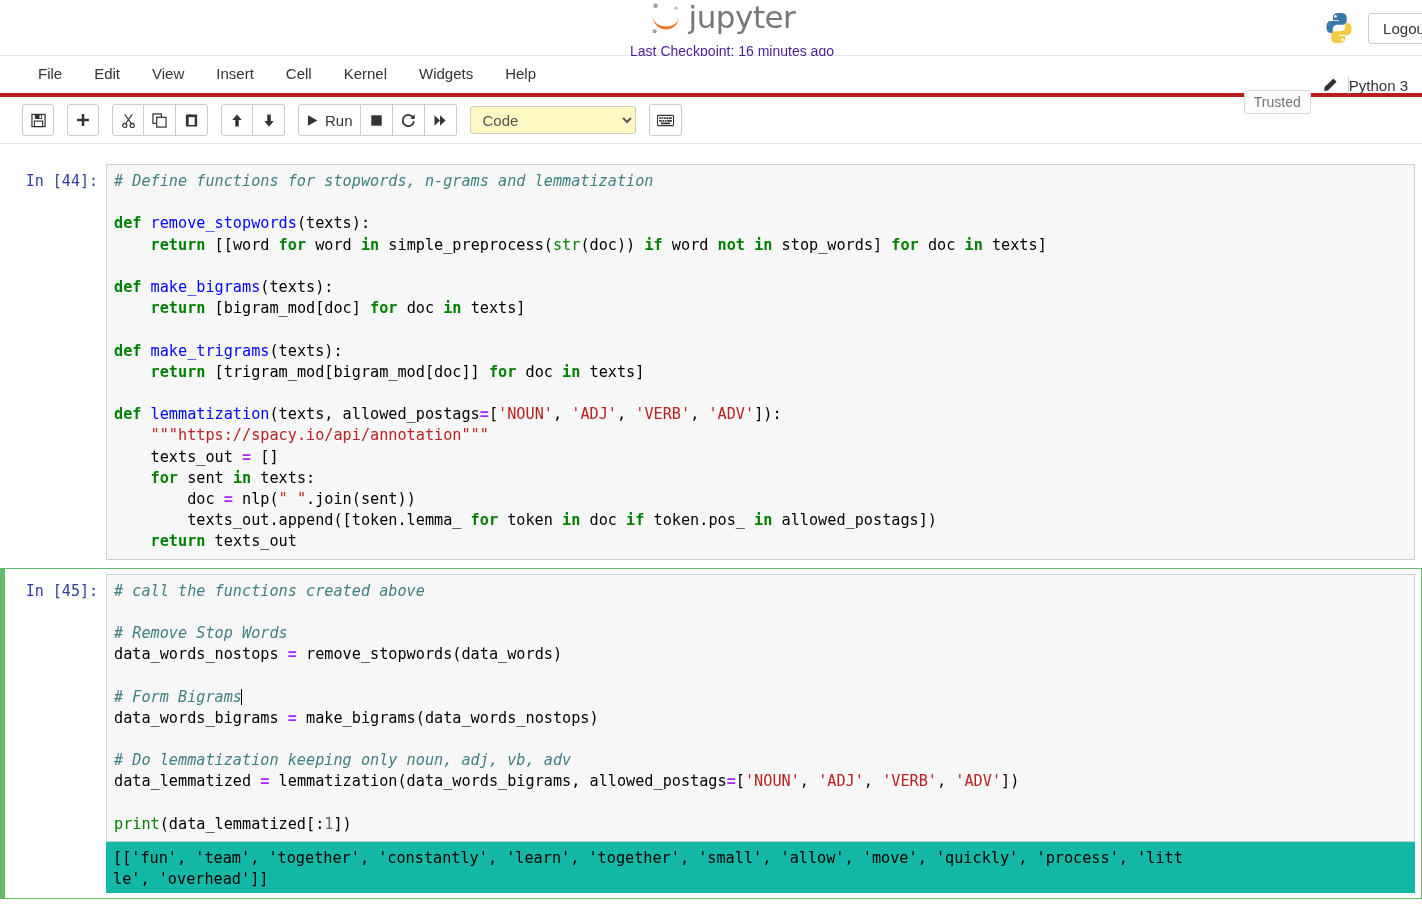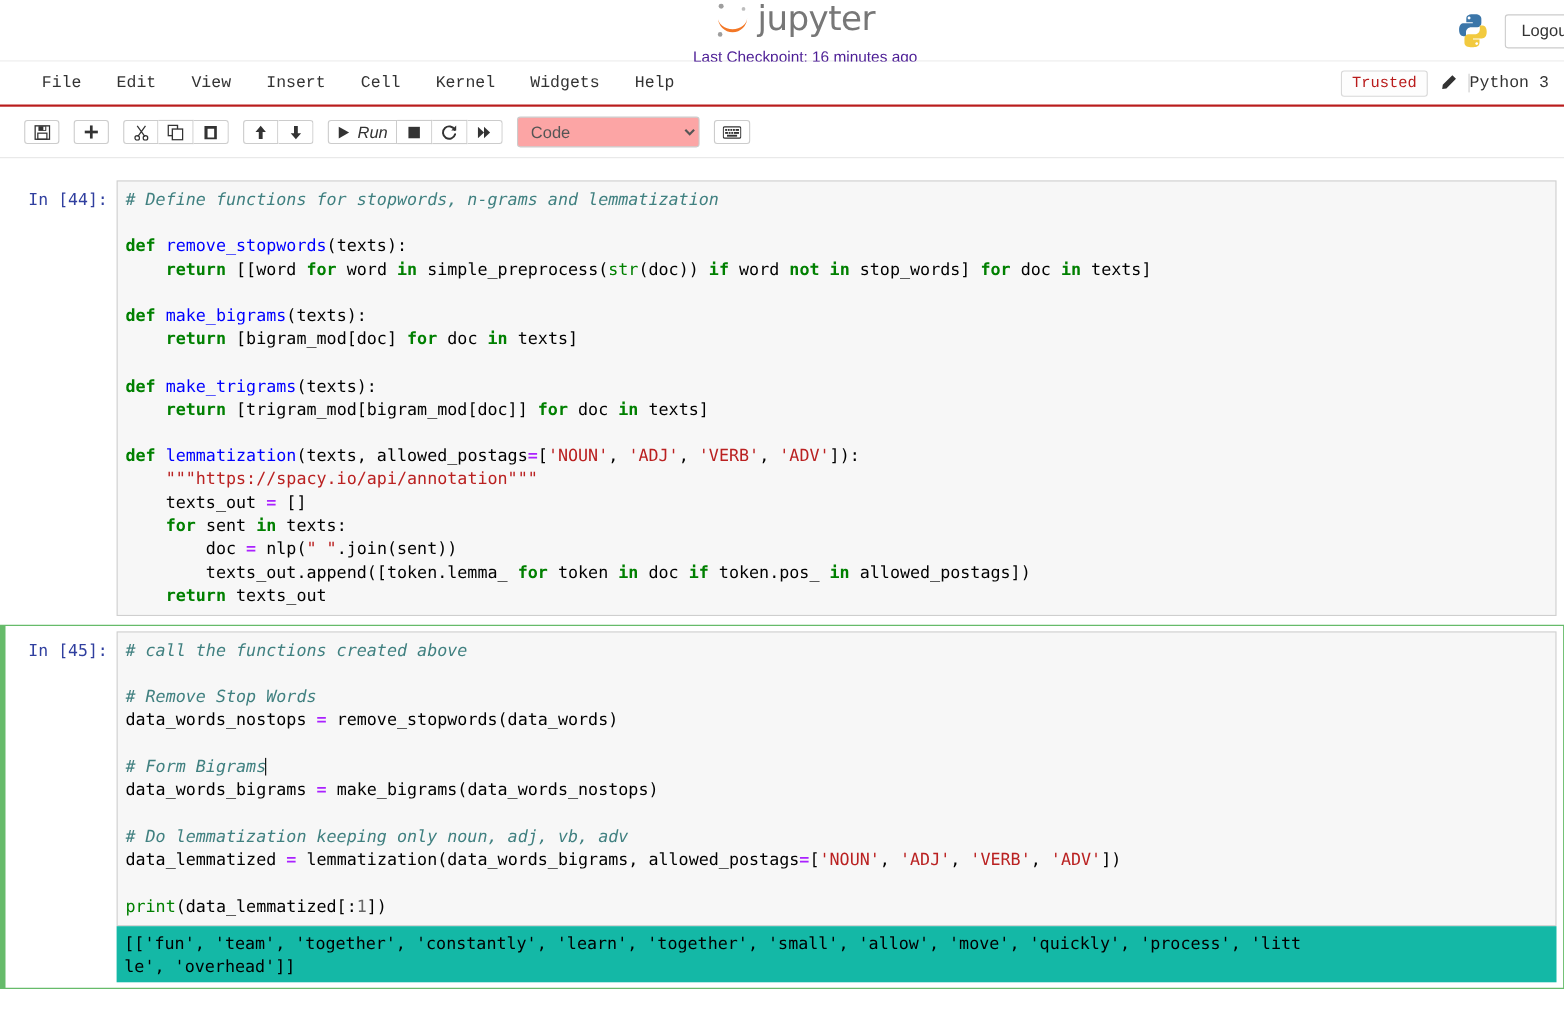--- a/index.html
+++ b/index.html
@@ -71,93 +71,91 @@
     padding: 6px 14px;
     margin-right: -22px;
     white-space: nowrap;
     cursor: pointer;
   }
 
   
   #menubar {
     height: 41px;
     background: #ffffff;
-    border-bottom: 2px solid #b91c1c;
-    display: flex;
-    align-items: center;
+    border-bottom: 4px solid #b91c1c;
+    display: flex;
     padding-left: 22px;
     position: relative;
-    font-family: Liberation Mono, monospace;
   }
   .menu-item {
     font-size: 15px;
     color: #333333;
     padding: 9px 16px;
     cursor: pointer;
     white-space: nowrap;
   }
   #menubar-right {
     position: absolute;
     right: 14px;
     display: flex;
     align-items: center;
     gap: 10px;
   }
   #trusted-badge {
     font-size: 14px;
-    color: #b91c1c;
+    color: #737373;
     border: 1px solid #d8d8d8;
     border-radius: 3px;
     padding: 3px 9px;
     background: #fdfdfd;
     cursor: pointer;
+    margin-top: 34px;
   }
   #kernel-name {
     font-size: 15px;
     color: #333333;
     border-left: 1px solid #cccccc;
     white-space: nowrap;
   }
 
   
   #toolbar {
     height: 47px;
     background: #ffffff;
     border-bottom: 1px solid #e0e0e0;
     display: flex;
     align-items: center;
     padding-left: 22px;
     gap: 0;
   }
   .tb-group { display: flex; margin-right: 13px; }
   .tb-btn {
-    height: 22px;
+    height: 32px;
     min-width: 32px;
     border: 1px solid #cccccc;
     background: #ffffff;
     display: flex;
     align-items: center;
     justify-content: center;
     cursor: pointer;
     padding: 0 7px;
     color: #333333;
     font-size: 14px;
-    font-style: italic;
   }
   .tb-group .tb-btn + .tb-btn { border-left: none; }
   .tb-group .tb-btn:first-child { border-radius: 3px 0 0 3px; }
   .tb-group .tb-btn:last-child  { border-radius: 0 3px 3px 0; }
   .tb-group .tb-btn:only-child  { border-radius: 3px; }
   .tb-btn svg { display: block; }
   .run-label { margin-left: 6px; font-size: 15px; color: #333; }
   #celltype-select {
     height: 28px;
     border: 1px solid #cccccc;
     border-radius: 3px;
-    background: #fca5a5;
+    background: #fef9c3;
     font-family: "Liberation Sans", sans-serif;
     font-size: 15px;
     color: #555555;
     padding: 0 8px;
     width: 166px;
     margin-right: 13px;
     cursor: pointer;
   }
 
   

